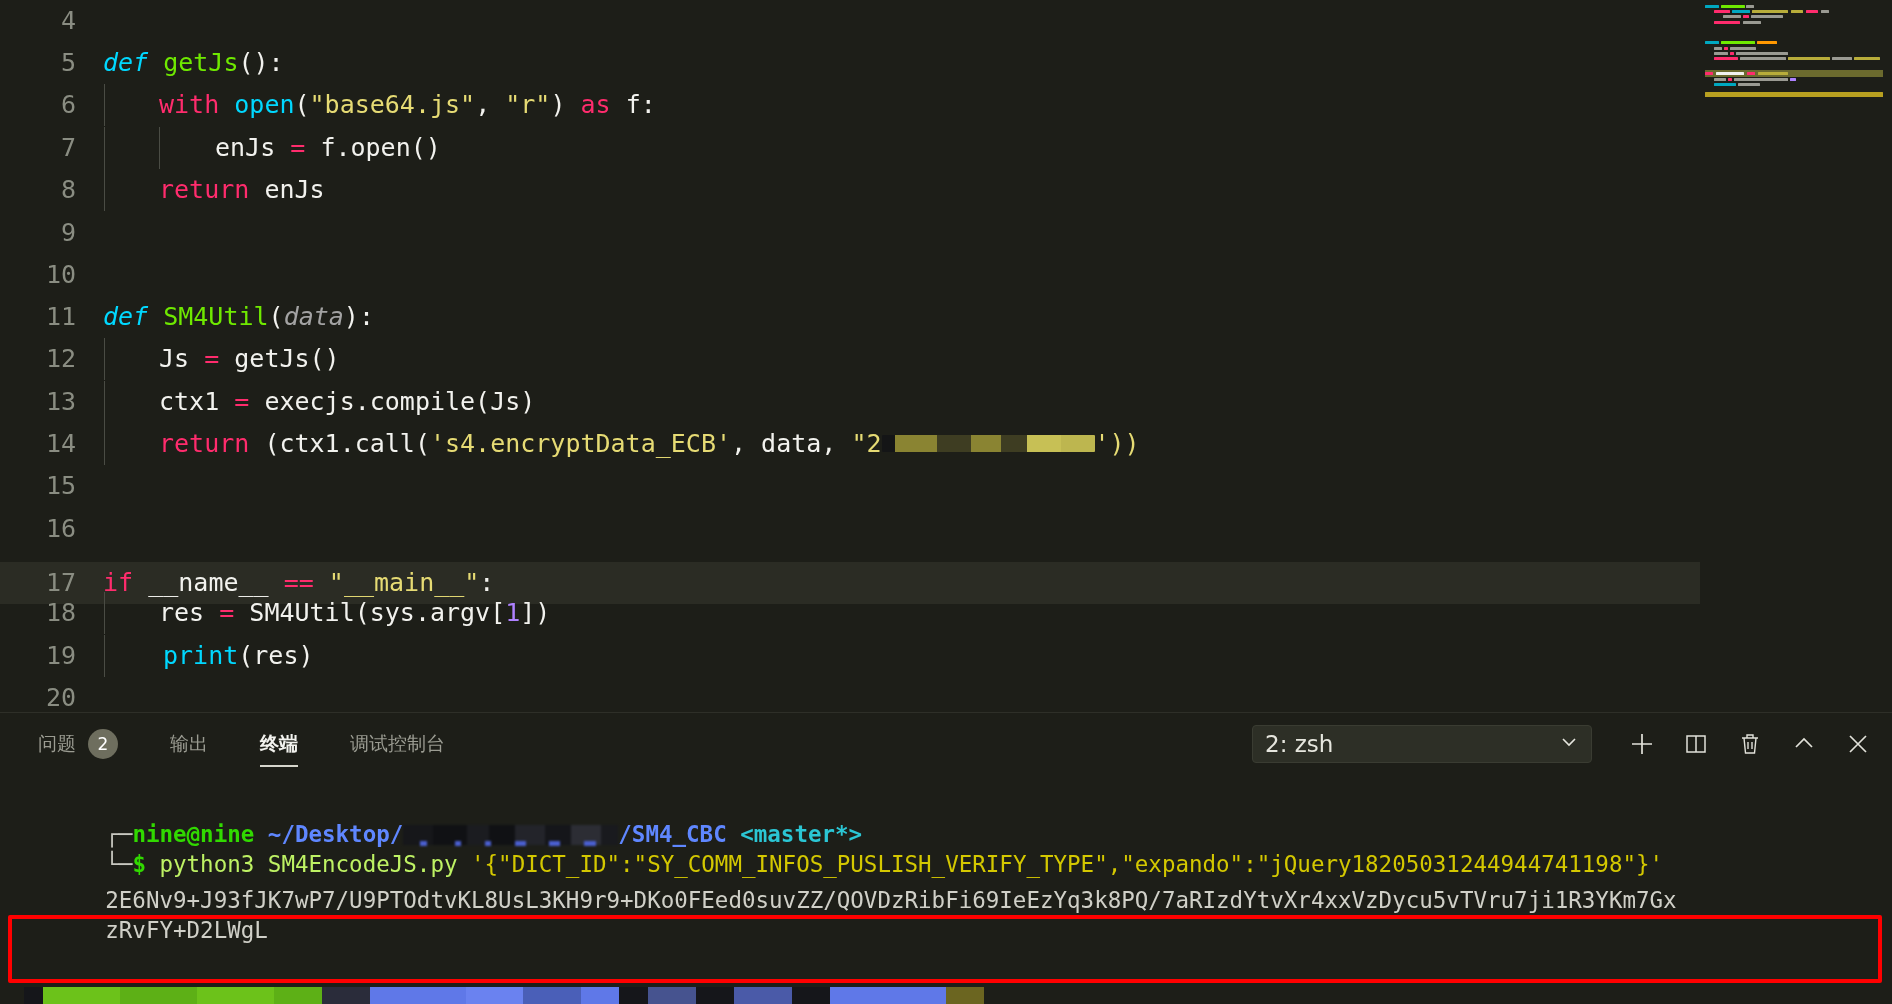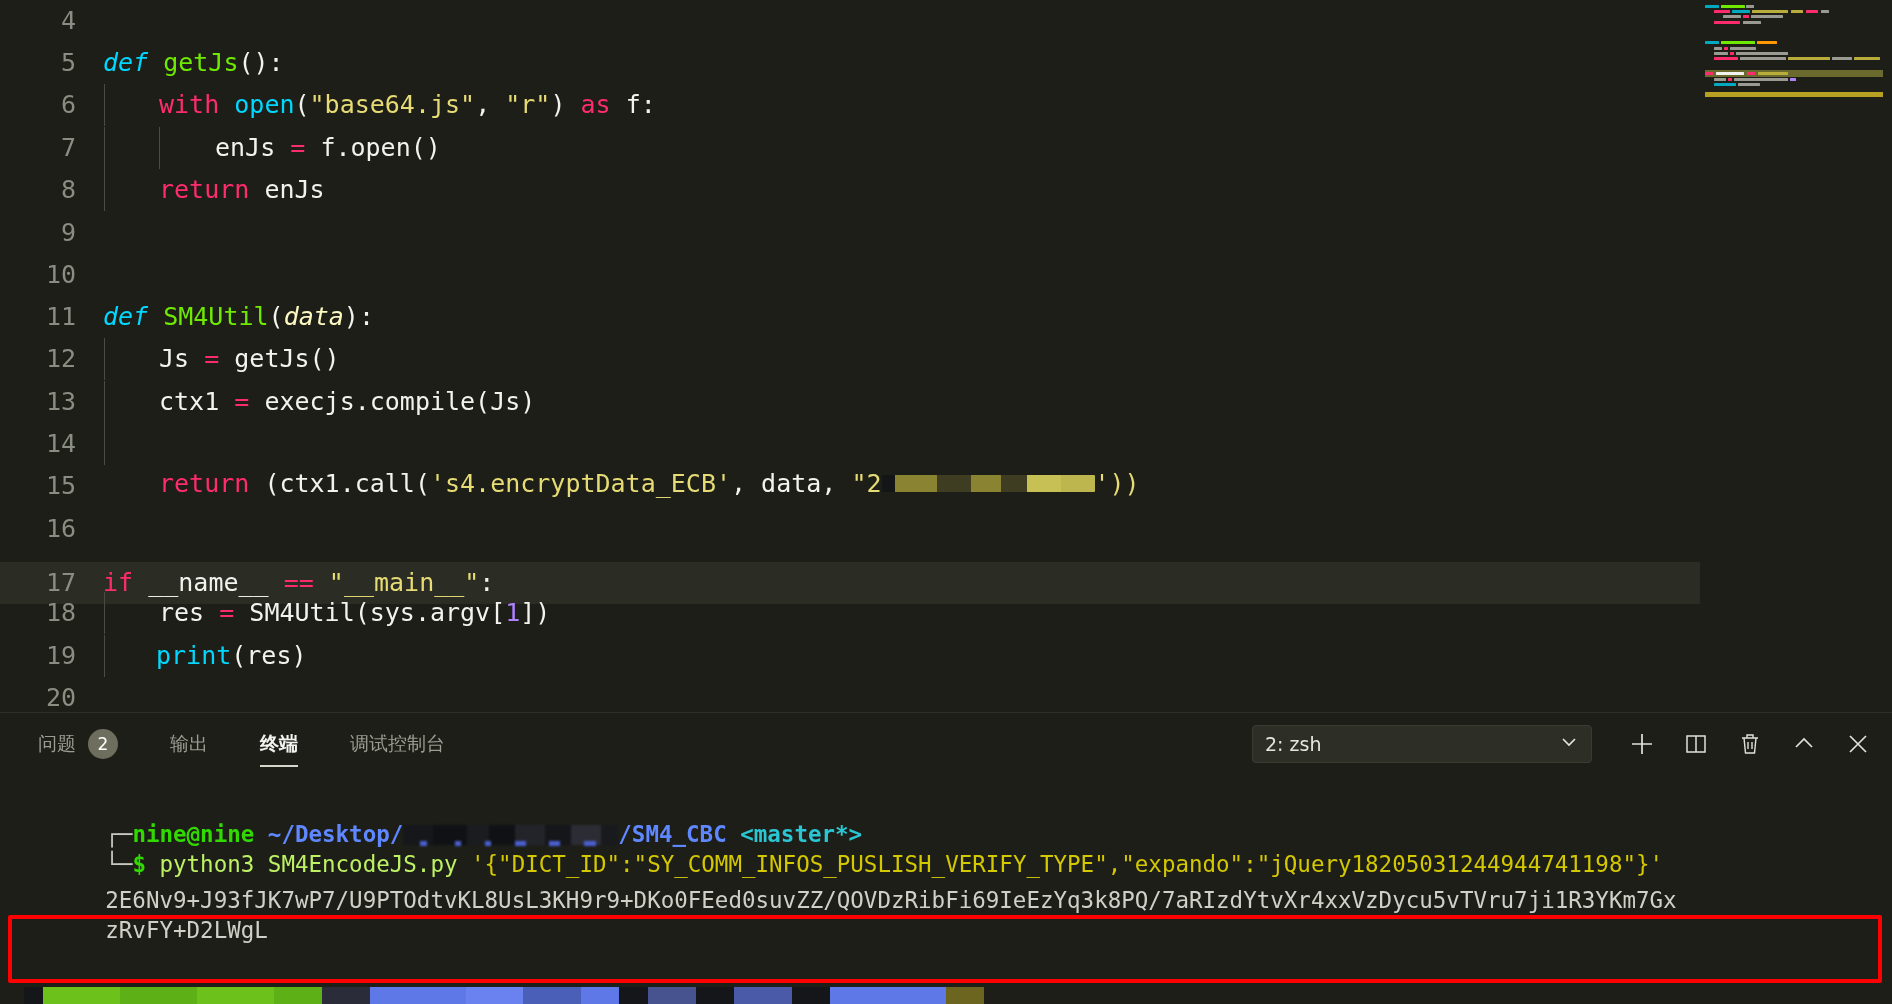--- a/index.html
+++ b/index.html
@@ -35,21 +35,21 @@
   .line.highlight .ltext { position:absolute; }
 
   
   .kw   { color:#ff2c6d; }            
   .kw2  { color:#00d8ff; font-style:italic; } 
   .fn   { color:#6fe900; }            
   .call { color:#00d8ff; }            
   .str  { color:#e6db74; }            
   .op   { color:#ff2c6d; }            
   .num  { color:#ae81ff; }            
-  .par  { color:#fef9c3; font-style:italic; } 
+  .par  { color:#a3a3a3; font-style:italic; } 
   .pl   { color:#f2f2ee; }            
   .dund { color:#f2f2ee; }
 
   .redact {
     display:inline-block; vertical-align:middle;
     height:17px; width:213px; border-radius:1px;
     background:linear-gradient(90deg,
       #141516 0 6%, #8a8432 6% 26%, #3e3d22 26% 42%,
       #8a8432 42% 56%, #3e3d22 56% 68%, #c7c055 68% 84%, #bdb64f 84% 100%);
     margin:0 0 4px 0;
@@ -94,21 +94,21 @@
     display:inline-block; margin-left:12px;
     min-width:30px; height:30px; line-height:30px; border-radius:15px;
     background:#6e6e5e; color:#ffffff; font-size:17px; text-align:center;
     font-family:"DejaVu Sans", sans-serif; padding:0 8px;
   }
   .term-select {
     position:absolute; right:300px; top:12px;
     width:340px; height:38px; background:#2d2f26;
     border:1px solid #3a3c32; border-radius:4px;
     display:flex; align-items:center; padding:0 12px;
-    color:#e6e6de; font-family:"DejaVu Sans", sans-serif; font-size:19px;
+    color:#e6e6de; font-family:"DejaVu Sans", sans-serif; font-size:23px;
     cursor:pointer;
   }
   .term-select .chev { margin-left:auto; }
   .hdr-icons {
     position:absolute; right:20px; top:12px; height:38px;
     display:flex; align-items:center; gap:26px;
   }
   .hicon {
     width:28px; height:28px; display:flex; align-items:center;
     justify-content:center; color:#e2e2da; cursor:pointer;
@@ -218,21 +218,21 @@
 
     <div class="line" style="top:381px;position:absolute;">
       <span class="gutter">13</span>
       <span class="indent-guide" style="left:104px;"></span>
       <span class="ltext" style="left:159px;"><span class="pl">ctx1</span><span class="pl"> </span><span class="op">=</span><span class="pl"> </span><span class="pl">execjs.compile(Js)</span></span>
     </div>
 
     <div class="line" style="top:423px;position:absolute;">
       <span class="gutter">14</span>
       <span class="indent-guide" style="left:104px;"></span>
-      <span class="ltext" style="left:159px;margin-top:40px;"><span class="kw">return</span><span class="pl"> </span><span class="pl">(ctx1.call(</span><span class="str">'s4.encryptData_ECB'</span><span class="pl">, data, </span><span class="str">"2</span><span class="redact"></span><span class="str">'))</span></span>
+      <span class="ltext" style="left:159px;"><span class="kw">return</span><span class="pl"> </span><span class="pl">(ctx1.call(</span><span class="str">'s4.encryptData_ECB'</span><span class="pl">, data, </span><span class="str">"2</span><span class="redact"></span><span class="str">'))</span></span>
     </div>
 
     <div class="line" style="top:465px;position:absolute;">
       <span class="gutter">15</span>
     </div>
 
     <div class="line" style="top:508px;position:absolute;">
       <span class="gutter">16</span>
     </div>
 
@@ -243,21 +243,21 @@
 
     <div class="line" style="top:592px;position:absolute;">
       <span class="gutter">18</span>
       <span class="indent-guide" style="left:104px;"></span>
       <span class="ltext" style="left:159px;"><span class="pl">res</span><span class="pl"> </span><span class="op">=</span><span class="pl"> </span><span class="pl">SM4Util(sys.argv[</span><span class="num">1</span><span class="pl">])</span></span>
     </div>
 
     <div class="line" style="top:635px;position:absolute;">
       <span class="gutter">19</span>
       <span class="indent-guide" style="left:104px;"></span>
-      <span class="ltext" style="left:156px;"><span class="call">print</span><span class="pl">(res)</span></span>
+      <span class="ltext" style="left:163px;"><span class="call">print</span><span class="pl">(res)</span></span>
     </div>
 
     <div class="line" style="top:677px;position:absolute;">
       <span class="gutter">20</span>
       
     </div>
 
   </div>
 
   <div id="minimap">

